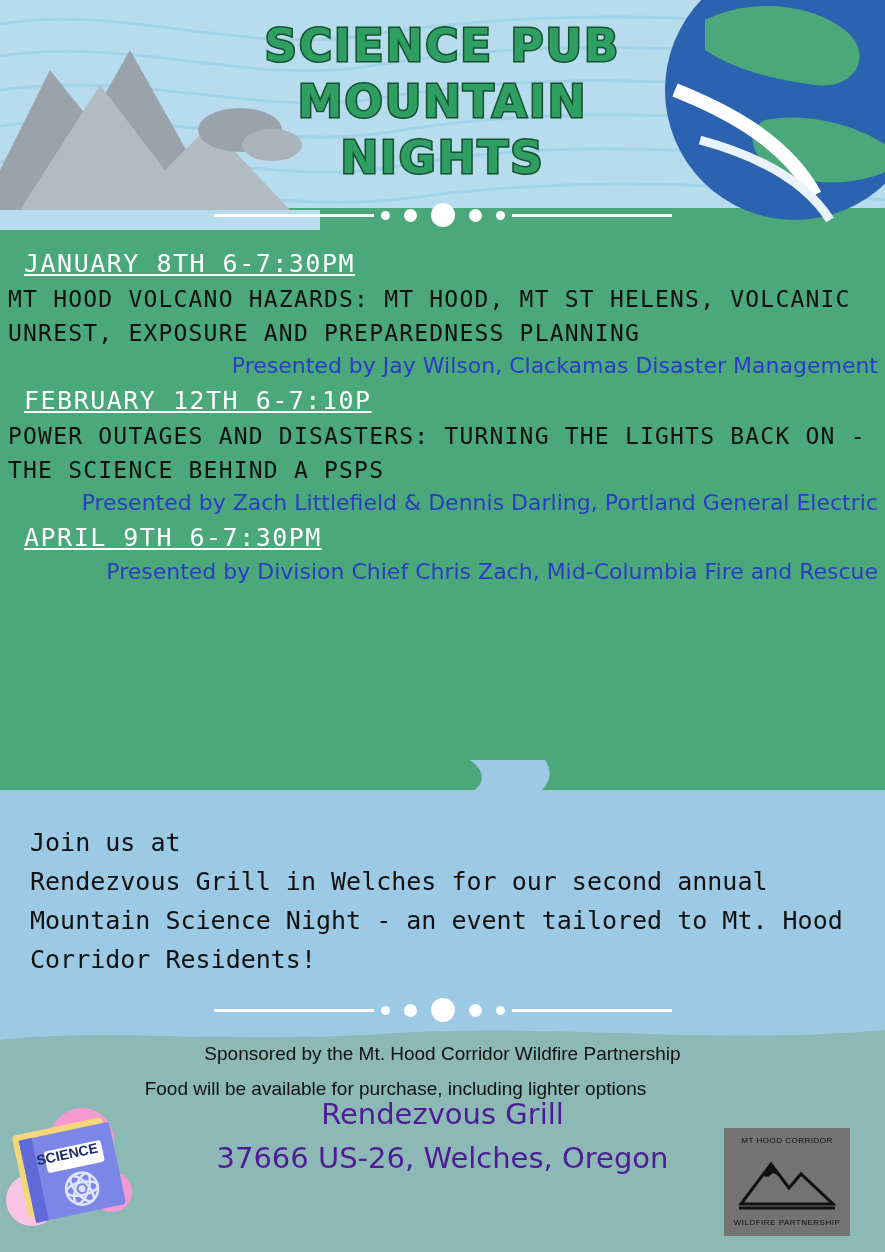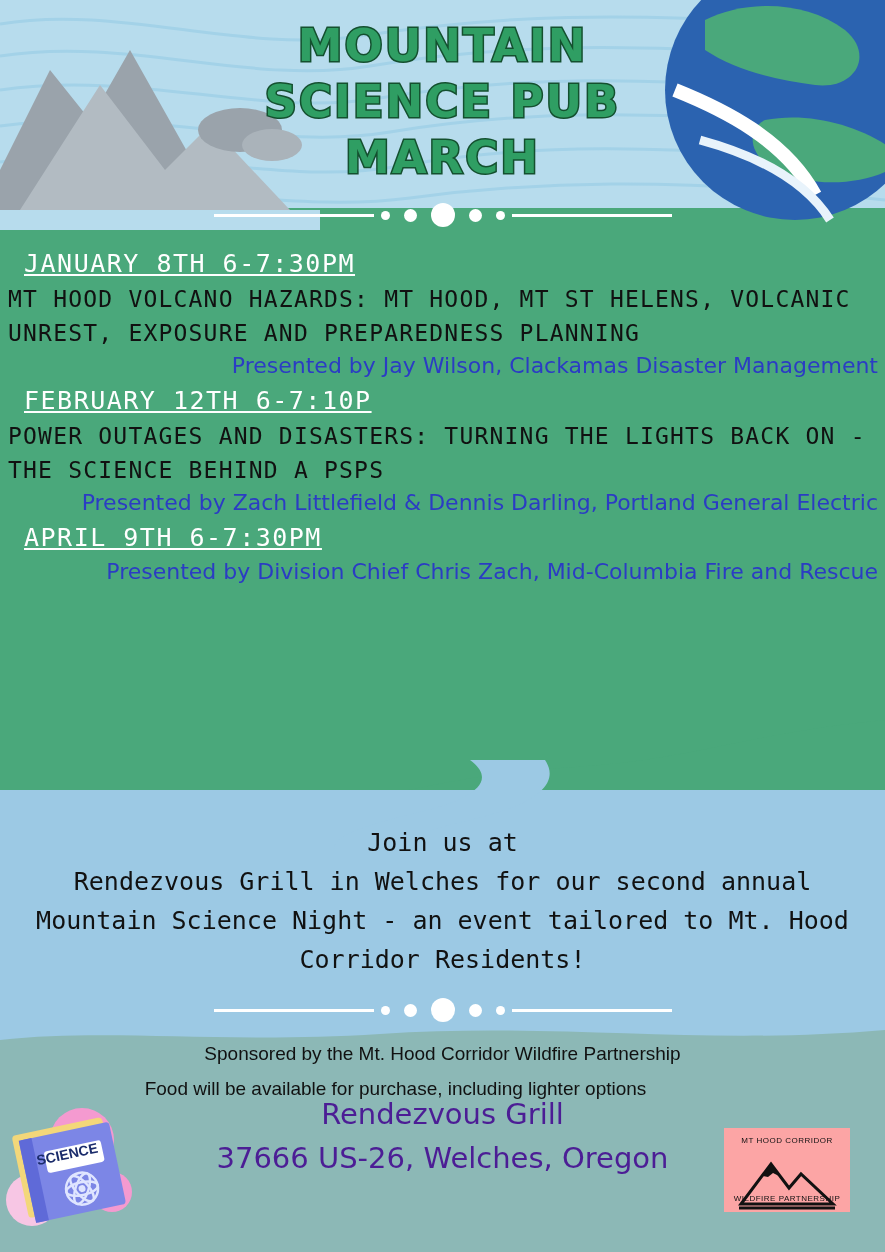--- a/index.html
+++ b/index.html
@@ -107,21 +107,21 @@
     font-family: "DejaVu Sans", sans-serif;
     font-size: 22px;
     color: #2b3cc4;
     line-height: 31px;
     text-align: right;
   }
 
   
   .join {
     position: absolute; left: 30px; top: 823px; width: 825px;
-    text-align: center;
+    text-align: left;
     font-family: "DejaVu Sans Mono", monospace;
     font-size: 25px;
     line-height: 39px;
     color: #111111;
     z-index: 6;
   }
 
   
   .sponsor {
     position: absolute; left: 0; top: 1043px; width: 885px;
@@ -156,21 +156,21 @@
     position: absolute; left: 36px; top: 1146px;
     font-family: "Liberation Sans", sans-serif;
     font-weight: bold; font-size: 14px; color: #1b2c6b;
     transform: rotate(-12deg);
     z-index: 8;
   }
 
   
   .logo-box {
     position: absolute; right: 35px; top: 1128px;
-    width: 126px; height: 84px; background: #fca5a5;
+    width: 126px; height: 108px; background: #737373;
     z-index: 7;
   }
   .logo-top {
     position: absolute; left: 0; top: 8px; width: 126px; text-align: center;
     font-family: "Liberation Sans", sans-serif; font-size: 8px;
     letter-spacing: 0.5px; color: #111;
   }
   .logo-bot {
     position: absolute; left: 0; bottom: 9px; width: 126px; text-align: center;
     font-family: "Liberation Sans", sans-serif; font-size: 8px;
@@ -221,23 +221,23 @@
 
   <svg class="globe" width="280" height="260" viewBox="0 0 280 260">
     <circle cx="150" cy="110" r="130" fill="#2b63b0"></circle>
     <path d="M60 40 C 100 20, 160 20, 200 50 C 230 75, 210 110, 170 105 C 130 100, 90 90, 60 70 Z" fill="#4aa87b"></path>
     <path d="M120 140 C 170 130, 230 150, 260 180 C 230 205, 170 210, 130 190 C 105 177, 100 150, 120 140 Z" fill="#4aa87b"></path>
     <path d="M30 110 C 80 130, 140 160, 170 215" stroke="#ffffff" stroke-width="14" fill="none"></path>
     <path d="M55 160 C 110 175, 160 200, 185 240" stroke="#e8f3fb" stroke-width="9" fill="none"></path>
   </svg>
 
   <div class="title">
+    <span>SCIENCE PUB</span>
     <span>MOUNTAIN</span>
-    <span>SCIENCE PUB</span>
-    <span>MARCH</span>
+    <span>NIGHTS</span>
   </div>
 
   <div class="divider" id="divider-top">
     <div class="line"></div>
     <div class="dot d-small"></div>
     <div class="dot d-mid"></div>
     <div class="dot d-big"></div>
     <div class="dot d-mid"></div>
     <div class="dot d-small"></div>
     <div class="line"></div>

